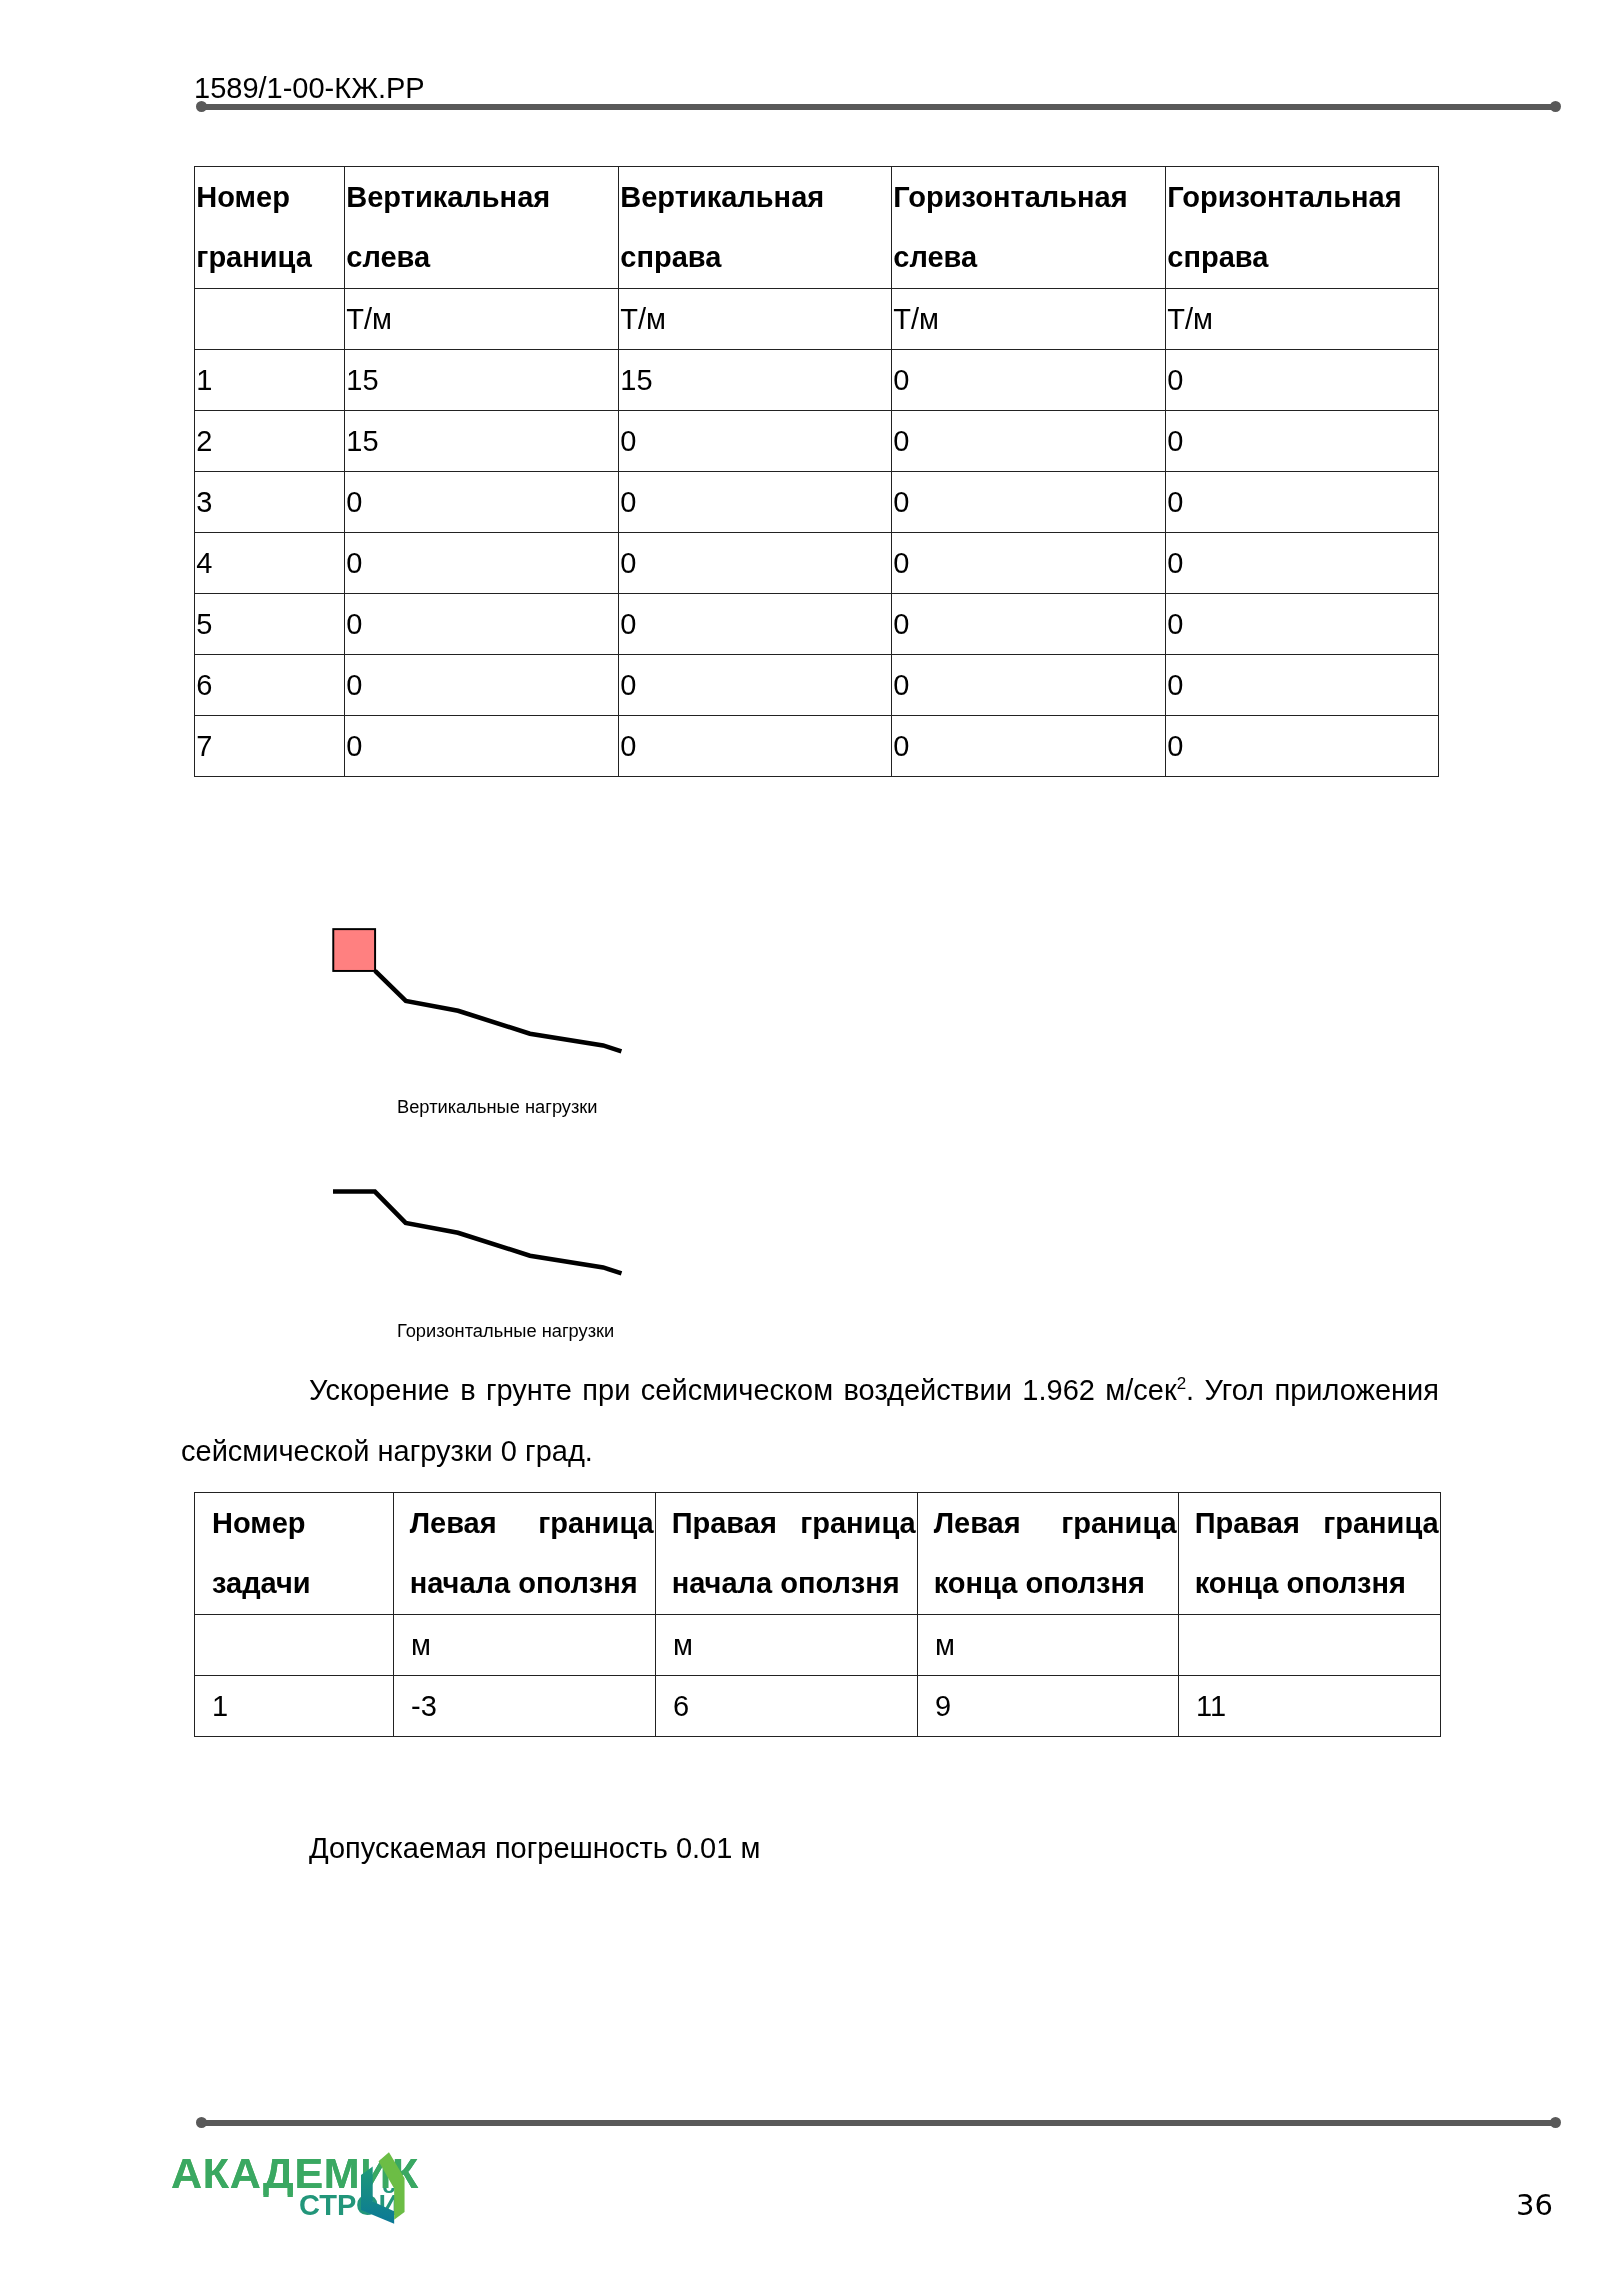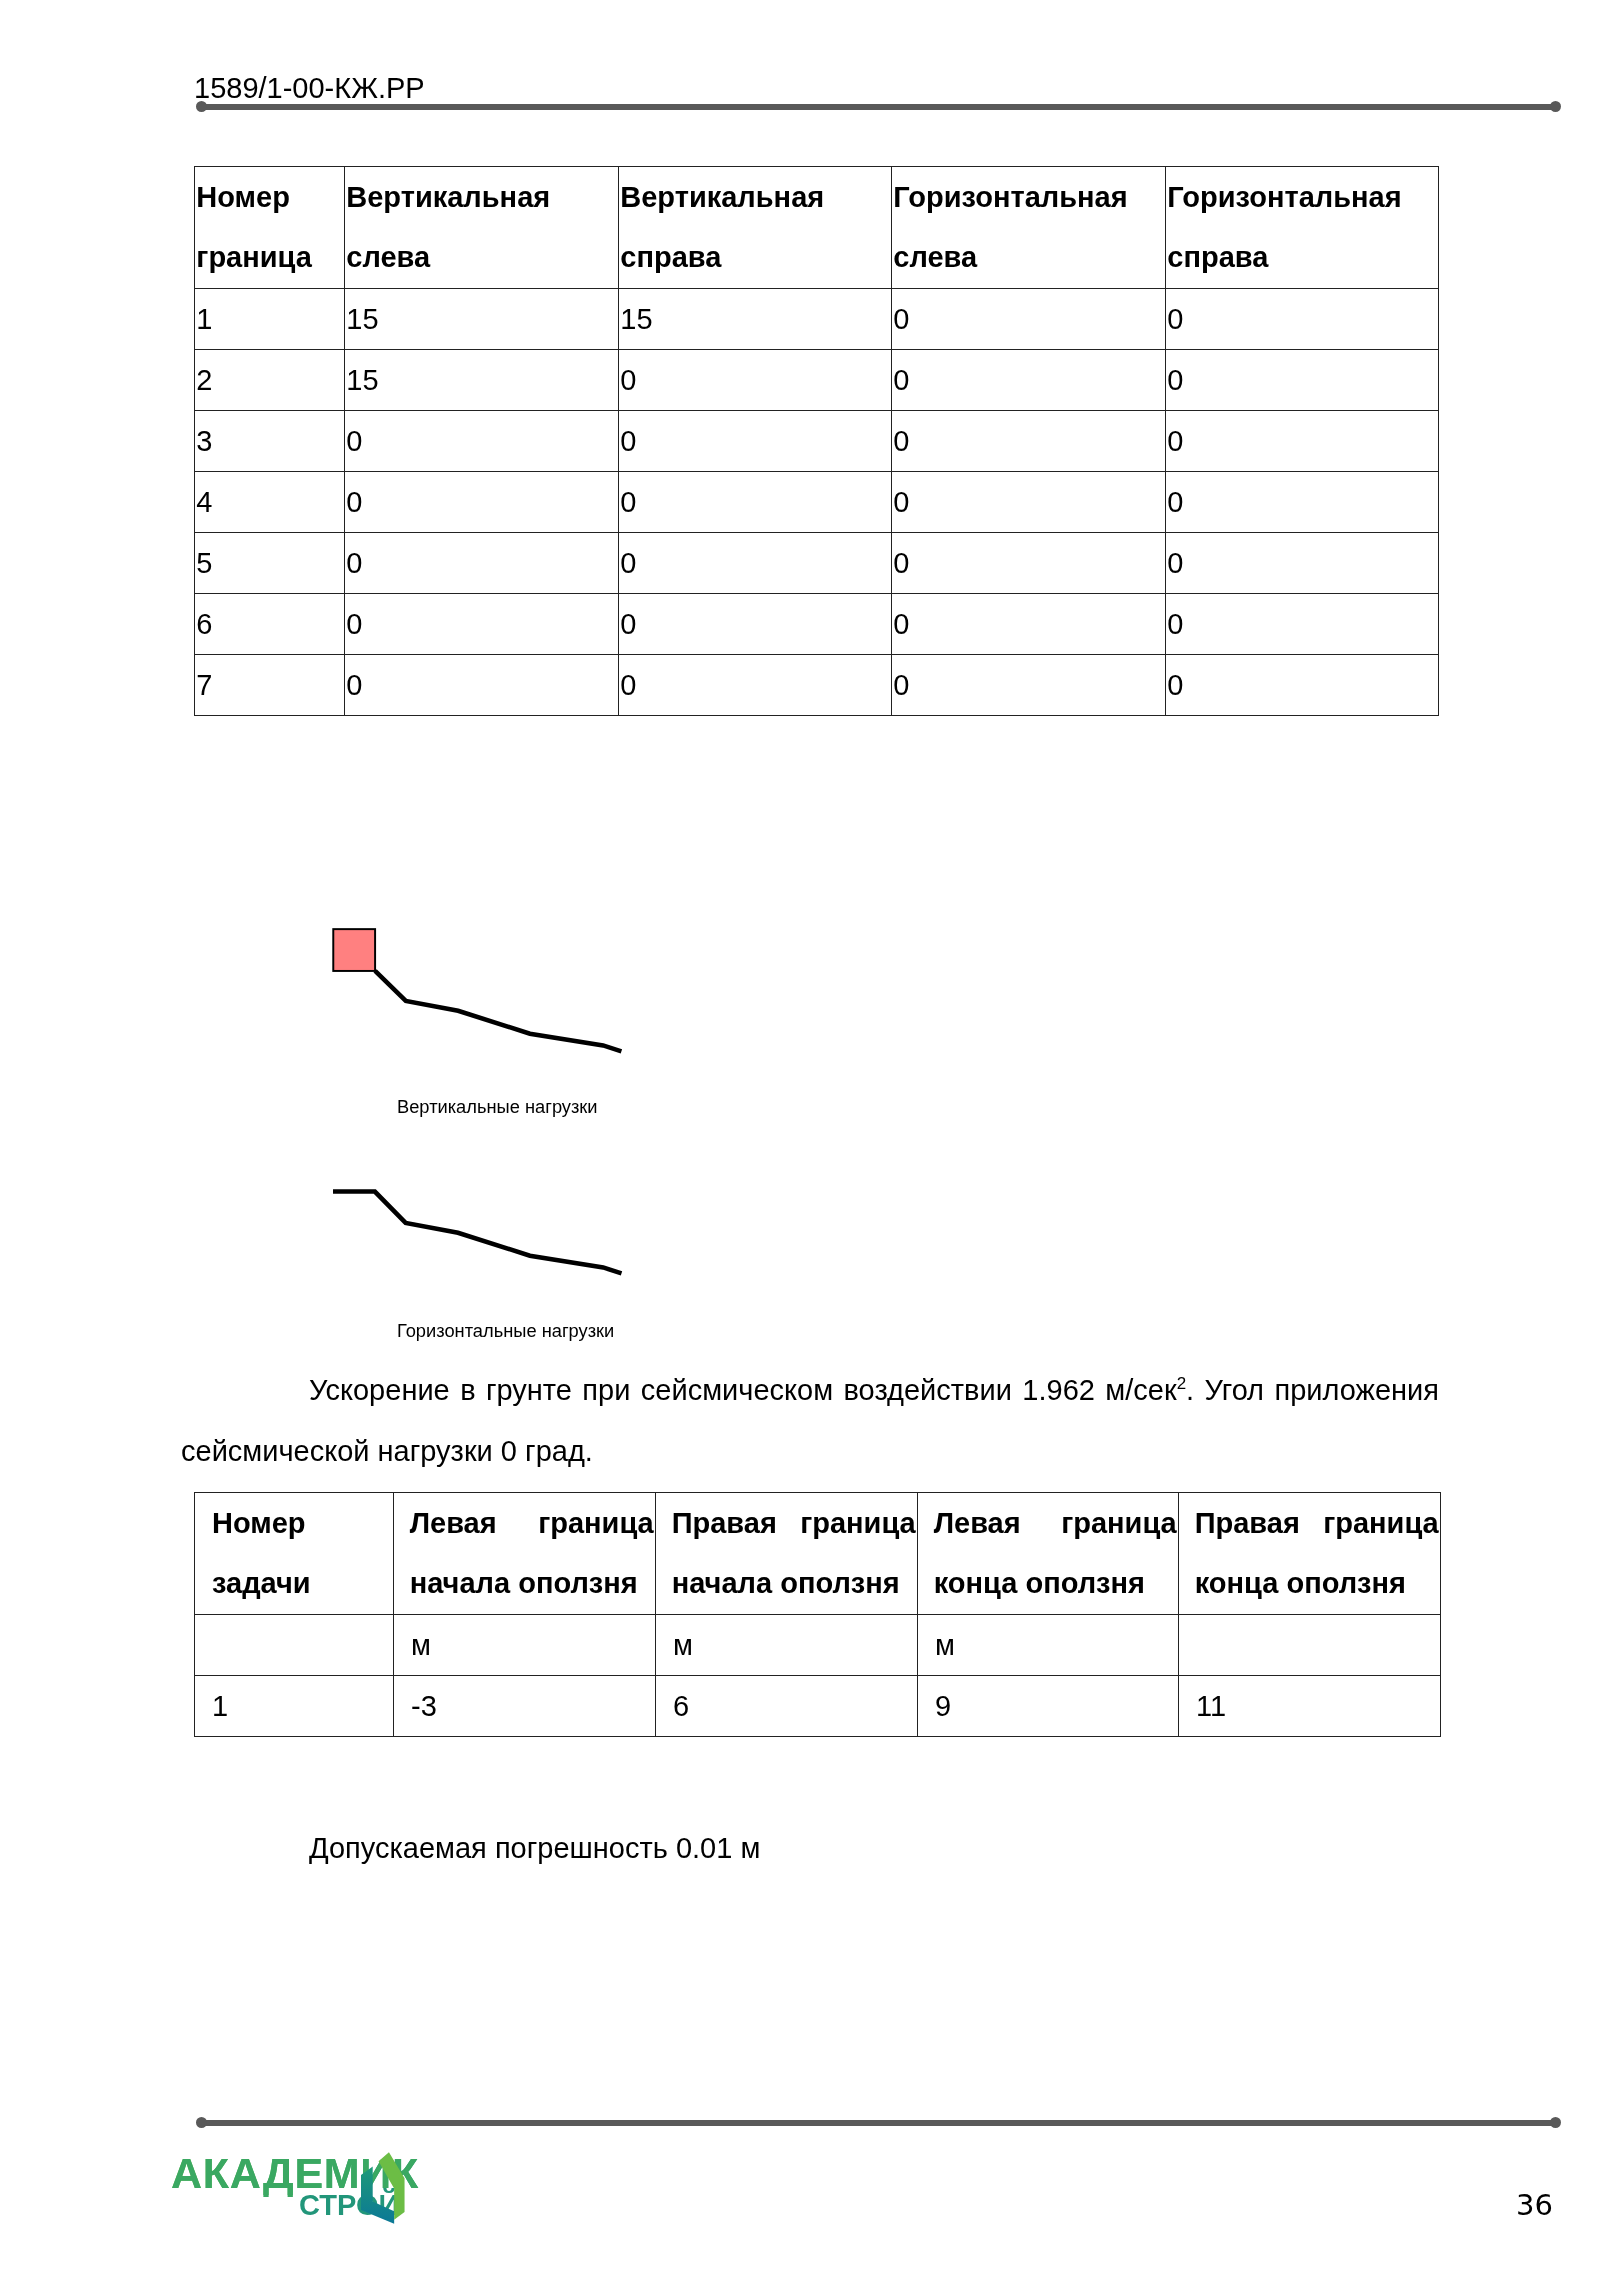--- a/index.html
+++ b/index.html
@@ -70,20 +70,27 @@
         </td>
     <td class="b">
           <div>Горизонтальная</div>
           <div>слева</div>
         </td>
     <td class="b">
           <div>Горизонтальная</div>
           <div>справа</div>
         </td>
   </tr>
+  <tr class="unit">
+    <td></td>
+    <td>Т/м</td>
+    <td>Т/м</td>
+    <td>Т/м</td>
+    <td>Т/м</td>
+  </tr>
   <tr class="row">
     <td>1</td>
     <td>15</td>
     <td>15</td>
     <td>0</td>
     <td>0</td>
   </tr>
   <tr class="row">
     <td>2</td>
     <td>15</td>

